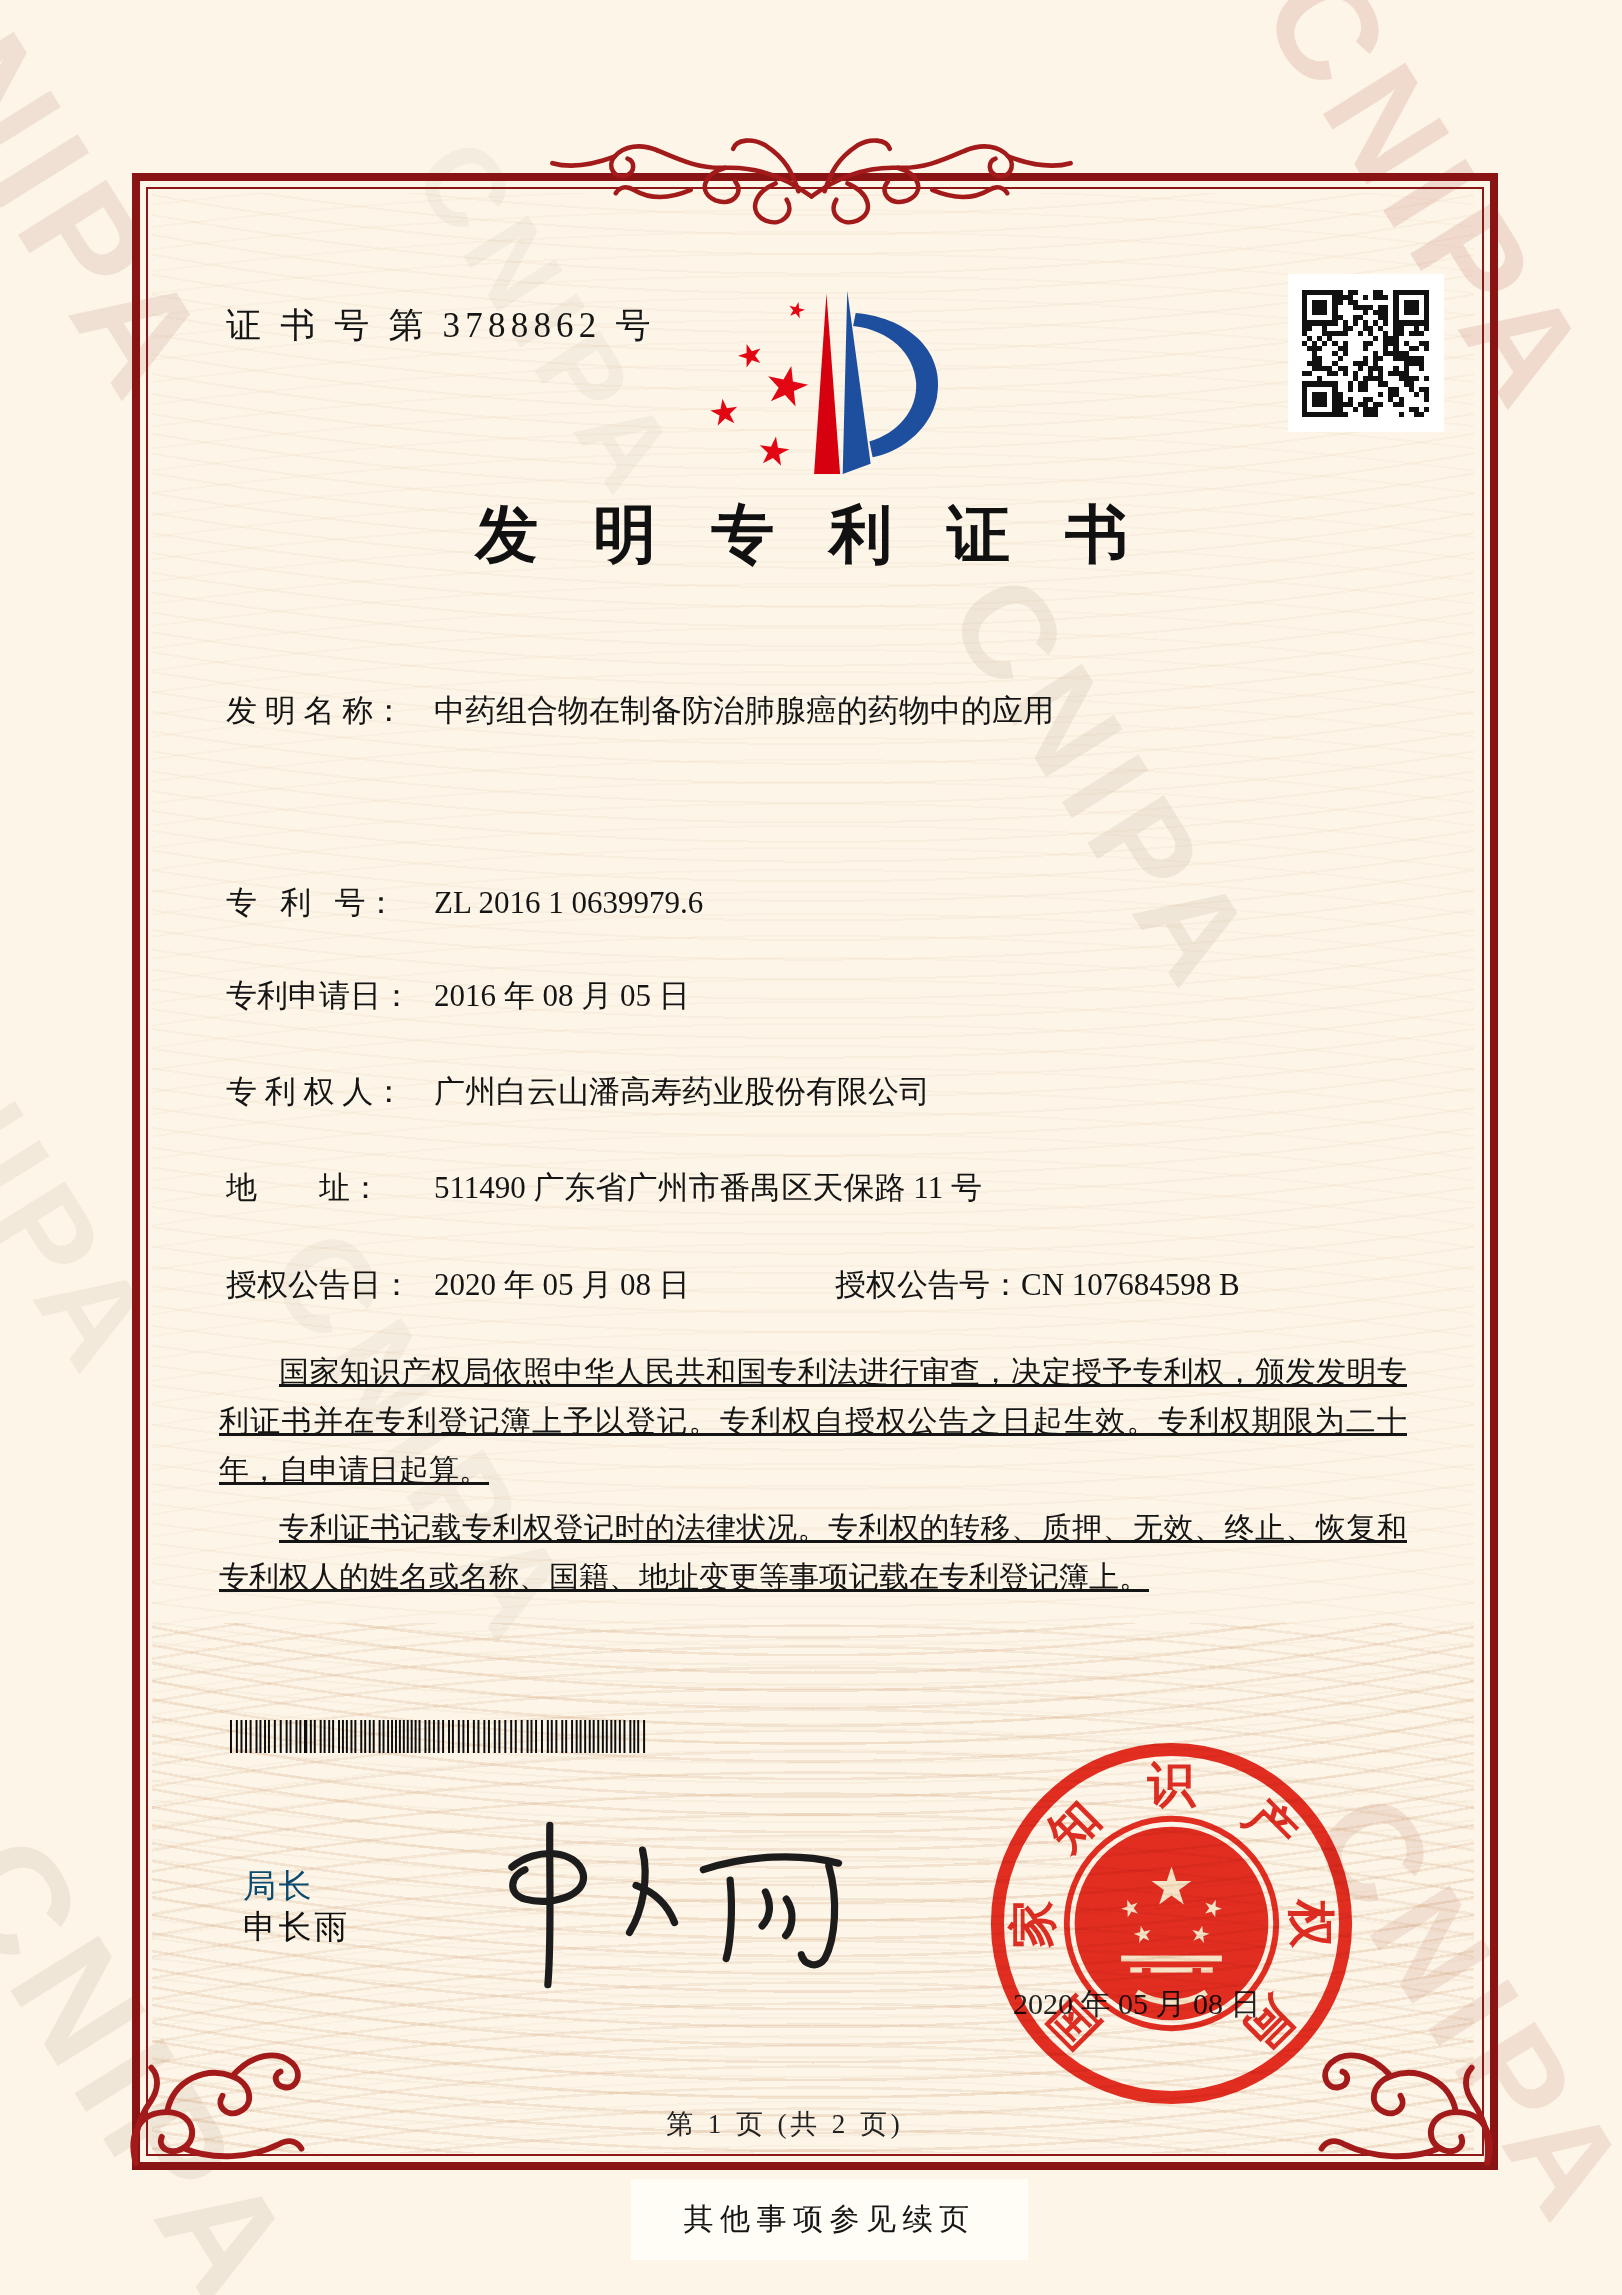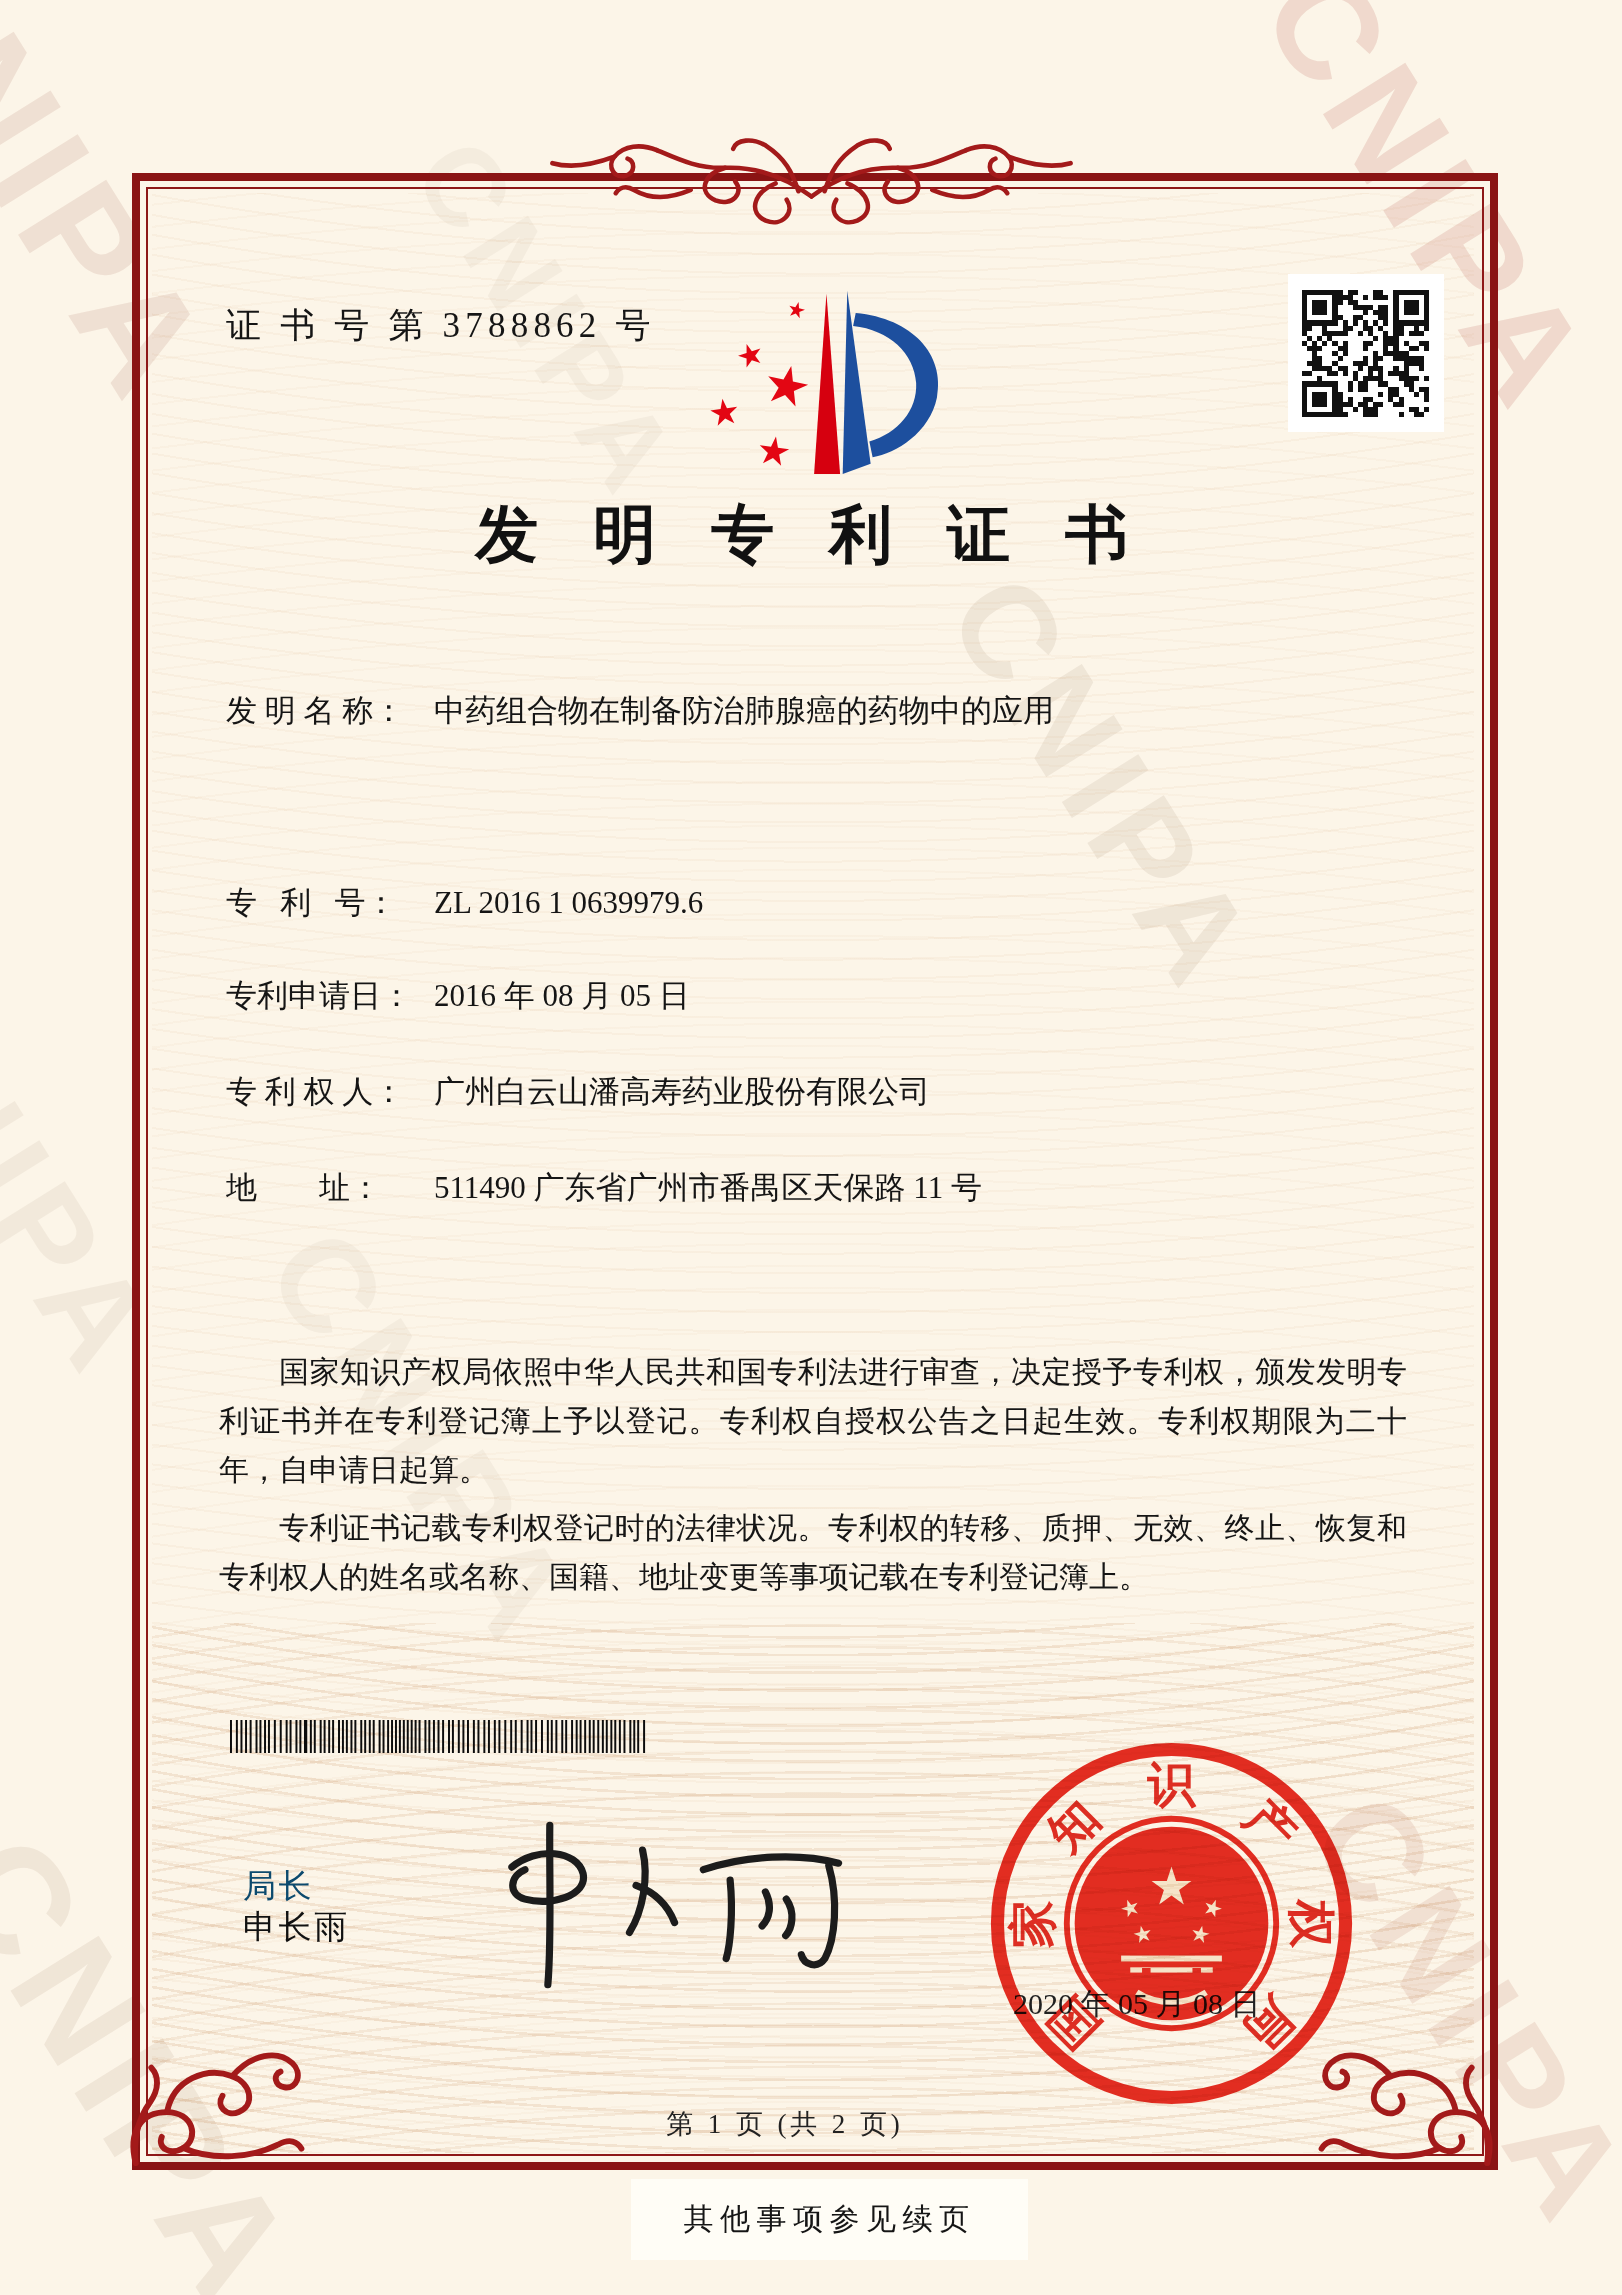--- a/index.html
+++ b/index.html
@@ -45,21 +45,21 @@
   
   .row{position:absolute;left:226px;width:1230px;font-size:31px;color:#151515;}
   .row .lab{display:inline-block;width:208px;white-space:pre;}
   .row .val{white-space:pre;}
   .r1{top:690px;} .r2{top:785px;} .r3{top:882px;} .r4{top:975px;}
   .r5{top:1071px;} .r6{top:1167px;} .r7{top:1264px;}
   .pair2{position:absolute;left:609px;top:0;white-space:pre;}
 
   
   .paras{position:absolute;left:219px;top:1347px;width:1188px;font-size:30px;color:#151515;
-      line-height:49px;text-align:justify;}
+      line-height:49px;text-align:justify;text-decoration:underline;}
   .paras p{margin:0 0 9.2px 0;text-indent:60px;}
 
   
   .barcode{position:absolute;left:230px;top:1720px;width:419px;height:33px;}
 
   
   .director-title{position:absolute;left:243px;top:1864px;font-size:33px;color:#0c4a6e;letter-spacing:2.6px;}
   .director-name{position:absolute;left:243px;top:1905px;font-size:33px;color:#111;letter-spacing:2.6px;}
   .signature{position:absolute;left:471px;top:1807px;width:432px;height:196px;}
 
@@ -459,20 +459,24 @@
   </div>
   <div class="row r4">
     <span class="lab">专利申请日：</span><span class="val">2016 年 08 月 05 日</span>
   </div>
   <div class="row r5">
     <span class="lab">专 利 权 人：</span><span class="val">广州白云山潘高寿药业股份有限公司</span>
   </div>
   <div class="row r6">
     <span class="lab">地        址：</span><span class="val">511490 广东省广州市番禺区天保路 11 号</span>
   </div>
+  <div class="row r7">
+    <span class="lab">授权公告日：</span><span class="val">2020 年 05 月 08 日</span>
+    <span class="pair2"><span>授权公告号：</span><span>CN 107684598 B</span></span>
+  </div>
 
   <div class="paras">
     <p>国家知识产权局依照中华人民共和国专利法进行审查，决定授予专利权，颁发发明专利证书并在专利登记簿上予以登记。专利权自授权公告之日起生效。专利权期限为二十年，自申请日起算。</p>
     <p>专利证书记载专利权登记时的法律状况。专利权的转移、质押、无效、终止、恢复和专利权人的姓名或名称、国籍、地址变更等事项记载在专利登记簿上。</p>
   </div>
 
   <svg class="barcode" id="barcode" viewBox="0 0 640 50" preserveAspectRatio="none">
       <rect x="0" y="0" width="3" height="50" fill="#0c0c0c"></rect>
       <rect x="9" y="0" width="3" height="50" fill="#0c0c0c"></rect>
       <rect x="16" y="0" width="3" height="50" fill="#0c0c0c"></rect>

